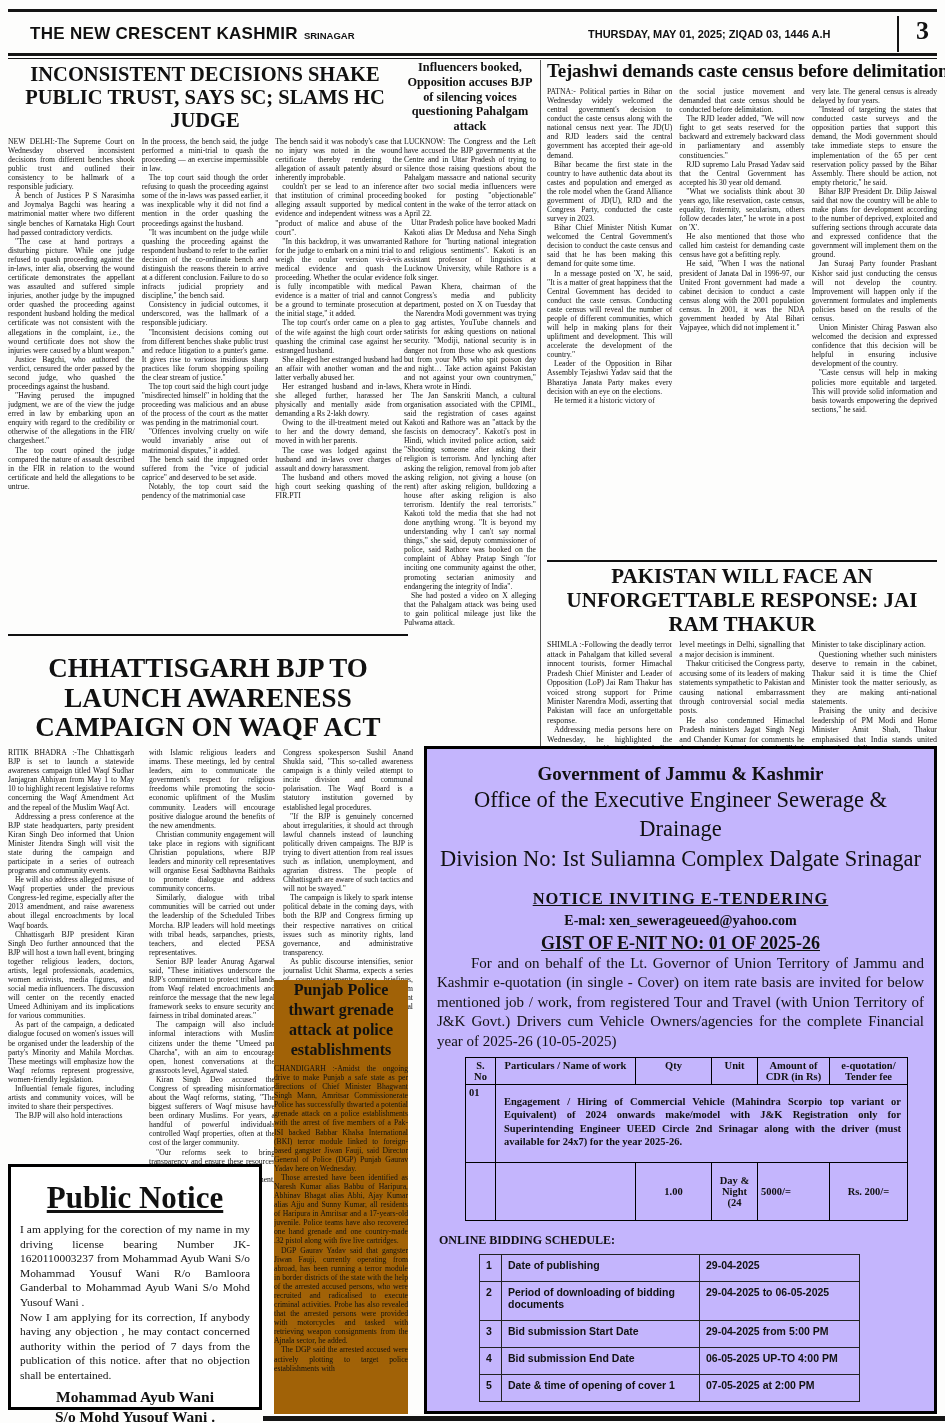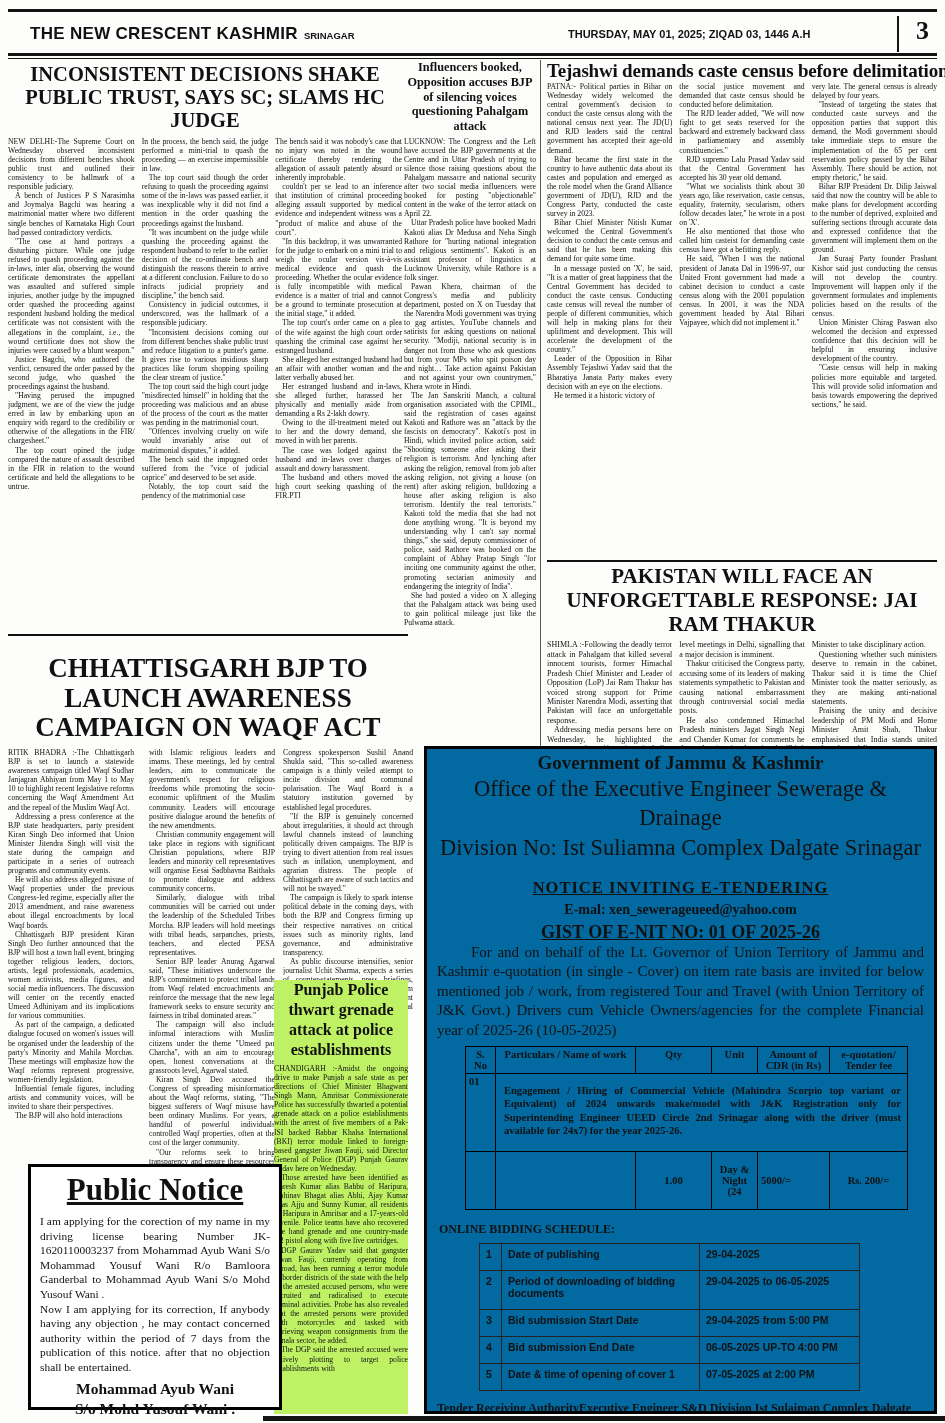--- a/index.html
+++ b/index.html
@@ -20,26 +20,26 @@
   .headline { font-weight:bold; text-align:center; }
   .cols { display:flex; overflow:hidden; }
   .col { flex:1 1 0; overflow:hidden; font-size:7.7px; line-height:1.18; text-align:justify; }
   .col + .col { margin-left:7px; }
   .col p { text-indent:7px; margin:0; }
   .col p:first-child { text-indent:0; }
   .single { overflow:hidden; font-size:7.7px; line-height:1.18; text-align:justify; }
   .single p { text-indent:7px; }
   .single p:first-child { text-indent:0; }
   
-  #public-notice { border:3px solid #000; padding:3px 9px; background:#fff;margin-left:20px; }
+  #public-notice { border:3px solid #000; padding:11px 9px; background:#fff; }
   #pn-title { font-size:31px; font-weight:bold; text-align:center; text-decoration:underline; margin:2px 0 6px 0; }
   #public-notice .pn-body p { font-size:11.4px; line-height:1.28; text-align:justify; }
   #public-notice .pn-sig { font-size:15.5px; font-weight:bold; text-align:center; line-height:1.35; margin-top:4px; }
   
-  #tender { border:3px solid #000; padding:3px 10px; background:#0369a1; overflow:hidden; }
+  #tender { border:3px solid #000; padding:14px 10px; background:#c4b5fd; overflow:hidden; }
   .t-gov { font-size:19px; font-weight:bold; text-align:center; }
   .t-office { font-size:22.5px; text-align:center; line-height:1.3; }
   .t-notice { font-size:16.5px; font-weight:bold; text-align:center; text-decoration:underline; letter-spacing:1px; margin-top:16px; }
   .t-email { font-size:14px; font-weight:bold; text-align:center; margin-top:4px; }
   .t-gist { font-size:18px; font-weight:bold; text-align:center; text-decoration:underline; margin-top:4px; }
   .t-intro { font-size:15px; text-align:justify; text-indent:34px; line-height:1.3; margin-top:0; }
   table.nit { border-collapse:collapse; margin:6px 0 0 28px; }
   table.nit th, table.nit td { border:1px solid #000; font-size:10.5px; vertical-align:top; padding:2px 3px; }
   table.nit th { font-weight:bold; text-align:center; }
   .nit-desc { font-weight:bold; font-size:11.3px; text-align:justify; padding:10px 6px 14px 8px !important; line-height:1.25; }
@@ -56,21 +56,21 @@
 <body>
 
 <div id="page">
 
   <div class="abs rule" style="left:8px; right:8px; top:9px; height:3px;"></div>
 
   <div class="abs" style="left:8px; right:8px; top:16px; height:36px;">
     <div class="abs" style="left:22px; top:8px;">
       <span id="masthead">THE NEW CRESCENT KASHMIR</span><span id="city">SRINAGAR</span>
     </div>
-    <div class="abs" style="left:560px; top:12px;" id="dateline">THURSDAY, MAY 01, 2025; ZIQAD 03, 1446 A.H</div>
+    <div class="abs" style="left:580px; top:12px;" id="dateline">THURSDAY, MAY 01, 2025; ZIQAD 03, 1446 A.H</div>
     <div class="abs rule" style="left:889px; top:0; bottom:0; width:2px;"></div>
     <div class="abs" style="left:908px; top:0;" id="pagenum">3</div>
   </div>
   <div class="abs rule" style="left:8px; right:8px; top:53px; height:3px;"></div>
   <div class="abs rule" style="left:8px; right:8px; top:58px; height:1px;"></div>
 
   <article class="abs" style="left:8px; top:63px; width:394px; height:568px;">
     <h1 class="headline" style="font-size:20.5px; line-height:1.12;">INCONSISTENT DECISIONS SHAKE PUBLIC TRUST, SAYS SC; SLAMS HC JUDGE</h1>
     <div class="cols" style="margin-top:5px; height:512px;">
       <div class="col">
@@ -112,21 +112,21 @@
         <p>LUCKNOW: The Congress and the Left have accused the BJP governments at the Centre and in Uttar Pradesh of trying to silence those raising questions about the Pahalgam massacre and national security after two social media influencers were booked for posting "objectionable" content in the wake of the terror attack on April 22.</p>
         <p>Uttar Pradesh police have booked Madri Kakoti alias Dr Medusa and Neha Singh Rathore for "hurting national integration and religious sentiments". Kakoti is an assistant professor of linguistics at Lucknow University, while Rathore is a folk singer.</p>
         <p>Pawan Khera, chairman of the Congress's media and publicity department, posted on X on Tuesday that the Narendra Modi government was trying to gag artistes, YouTube channels and satirists for asking questions on national security. "Modiji, national security is in danger not from those who ask questions but from your MPs who spit poison day and night… Take action against Pakistan and not against your own countrymen," Khera wrote in Hindi.</p>
         <p>The Jan Sanskriti Manch, a cultural organisation associated with the CPIML, said the registration of cases against Kakoti and Rathore was an "attack by the fascists on democracy". Kakoti's post in Hindi, which invited police action, said: "Shooting someone after asking their religion is terrorism. And lynching after asking the religion, removal from job after asking religion, not giving a house (on rent) after asking religion, bulldozing a house after asking religion is also terrorism. Identify the real terrorists." Kakoti told the media that she had not done anything wrong. "It is beyond my understanding why I can't say normal things," she said, deputy commissioner of police, said Rathore was booked on the complaint of Abhay Pratap Singh "for inciting one community against the other, promoting sectarian animosity and endangering the integrity of India".</p>
         <p>She had posted a video on X alleging that the Pahalgam attack was being used to gain political mileage just like the Pulwama attack.</p>
       </div>
   </article>
 
   <article class="abs" style="left:547px; top:60px; width:390px; height:498px;">
     <h1 class="headline" style="font-size:19px; white-space:nowrap; letter-spacing:-0.2px;">Tejashwi demands caste census before delimitation</h1>
-    <div class="cols" style="height:466px;">
+    <div class="cols" style="margin-top:5px; height:466px;">
       <div class="col">
           <p>PATNA:- Political parties in Bihar on Wednesday widely welcomed the central government's decision to conduct the caste census along with the national census next year. The JD(U) and RJD leaders said the central government has accepted their age-old demand.</p>
           <p>Bihar became the first state in the country to have authentic data about its castes and population and emerged as the role model when the Grand Alliance government of JD(U), RJD and the Congress Party, conducted the caste survey in 2023.</p>
           <p>Bihar Chief Minister Nitish Kumar welcomed the Central Government's decision to conduct the caste census and said that he has been making this demand for quite some time.</p>
           <p>In a message posted on 'X', he said, "It is a matter of great happiness that the Central Government has decided to conduct the caste census. Conducting caste census will reveal the number of people of different communities, which will help in making plans for their upliftment and development. This will accelerate the development of the country."</p>
           <p>Leader of the Opposition in Bihar Assembly Tejashwi Yadav said that the Bharatiya Janata Party makes every decision with an eye on the elections.</p>
           <p>He termed it a historic victory of</p>
         </div>
       <div class="col">
           <p>the social justice movement and demanded that caste census should be conducted before delimitation.</p>
@@ -191,21 +191,21 @@
         </div>
       <div class="col abs" style="left:268px; top:0; width:130px; height:282px;">
           <p>Congress spokesperson Sushil Anand Shukla said, "This so-called awareness campaign is a thinly veiled attempt to incite division and communal polarisation. The Waqf Board is a statutory institution governed by established legal procedures.</p>
           <p>"If the BJP is genuinely concerned about irregularities, it should act through lawful channels instead of launching politically driven campaigns. The BJP is trying to divert attention from real issues such as inflation, unemployment, and agrarian distress. The people of Chhattisgarh are aware of such tactics and will not be swayed."</p>
           <p>The campaign is likely to spark intense political debate in the coming days, with both the BJP and Congress firming up their respective narratives on critical issues such as minority rights, land governance, and administrative transparency.</p>
           <p>As public discourse intensifies, senior journalist Uchit Sharma, expects a series of counter-statements, press briefings, and community outreach efforts from both sides, making the issue a focal point in the broader conversation around legal reform and social equity.PTI</p>
         </div>
     </div>
   </article>
 
-  <article class="abs" style="left:274px; top:980px; width:134px; height:434px; background:#bef264;">
+  <article class="abs" style="left:274px; top:980px; width:134px; height:434px; background:#a16207;">
     <h2 class="headline" style="font-size:16px; line-height:1.25;">Punjab Police thwart grenade attack at police establishments</h2>
     <div class="single" style="margin-top:4px; height:358px;">
         <p>CHANDIGARH :-Amidst the ongoing drive to make Punjab a safe state as per directions of Chief Minister Bhagwant Singh Mann, Amritsar Commissionerate Police has successfully thwarted a potential grenade attack on a police establishments with the arrest of five members of a Pak-ISI backed Babbar Khalsa International (BKI) terror module linked to foreign-based gangster Jiwan Fauji, said Director General of Police (DGP) Punjab Gaurav Yadav here on Wednesday.</p>
         <p>Those arrested have been identified as Naresh Kumar alias Babbu of Haripura, Abhinav Bhagat alias Abhi, Ajay Kumar alias Ajju and Sunny Kumar, all residents of Haripura in Amritsar and a 17-years-old juvenile. Police teams have also recovered one hand grenade and one country-made .32 pistol along with five live cartridges.</p>
         <p>DGP Gaurav Yadav said that gangster Jiwan Fauji, currently operating from abroad, has been running a terror module in border districts of the state with the help of the arrested accused persons, who were recruited and radicalised to execute criminal activities. Probe has also revealed that the arrested persons were provided with motorcycles and tasked with retrieving weapon consignments from the Ajnala sector, he added.</p>
         <p>The DGP said the arrested accused were actively plotting to target police establishments with</p>
       </div>
   </article>
 
   <section class="abs" id="public-notice" style="left:8px; top:1164px; width:254px; height:246px;">

